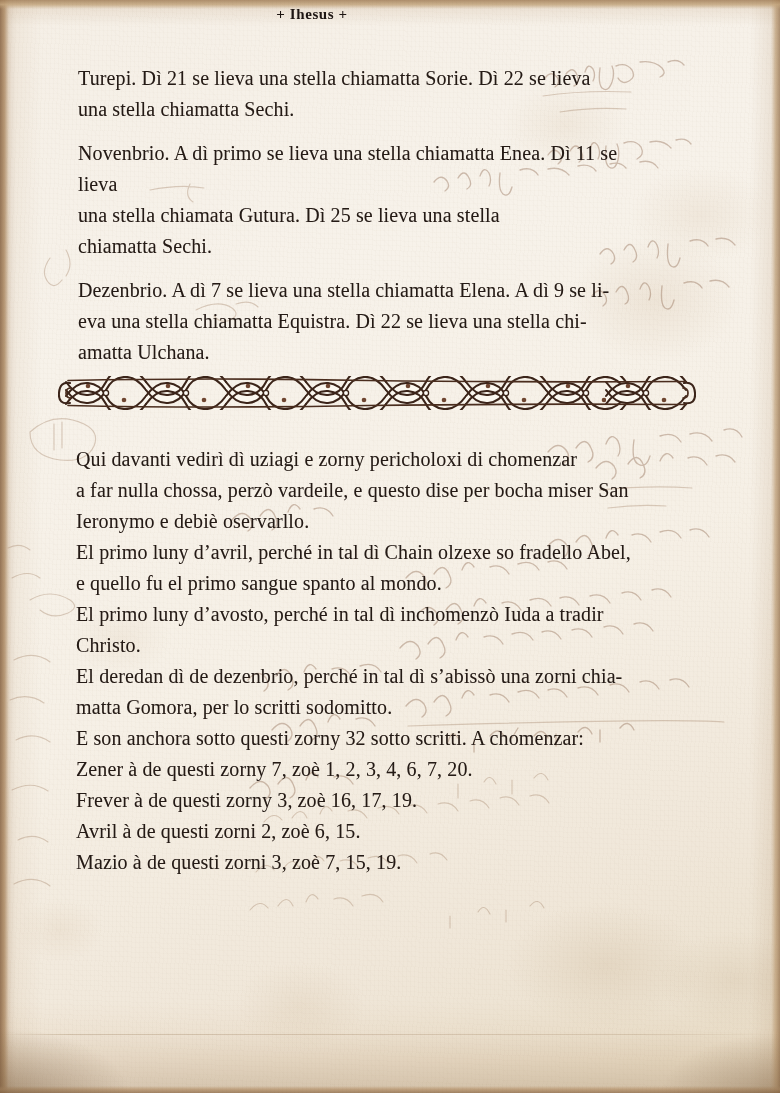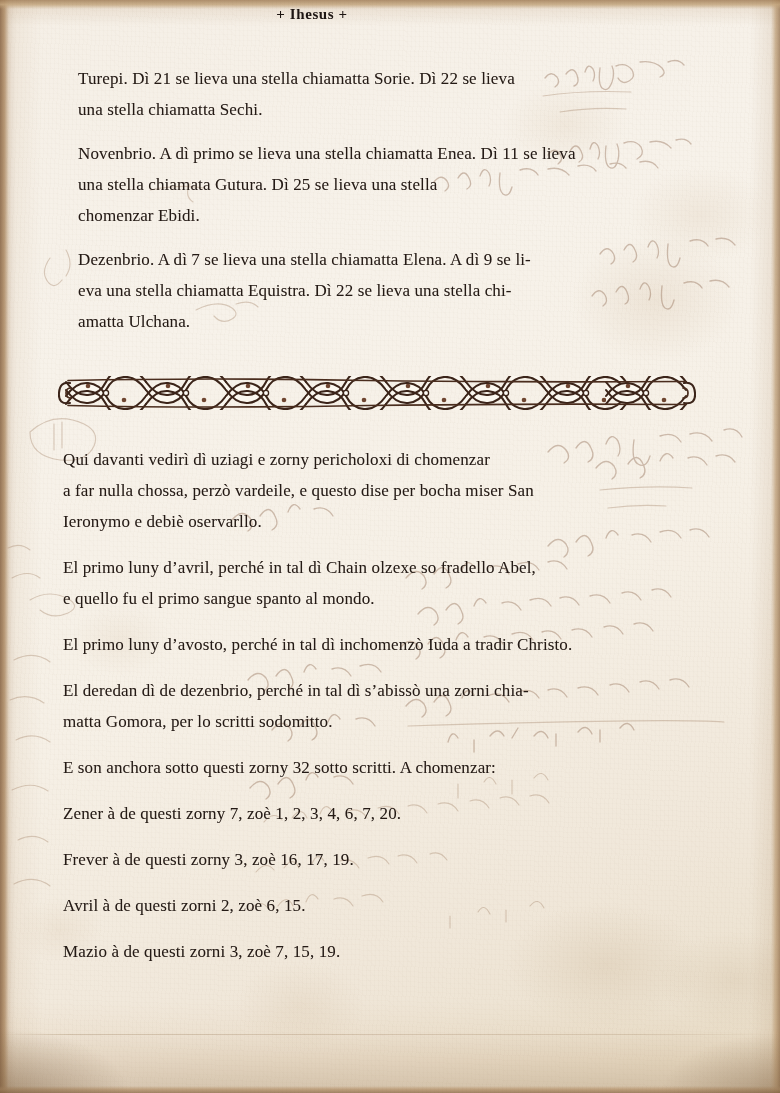--- a/index.html
+++ b/index.html
@@ -95,28 +95,28 @@
   
   #text-column {
     position: absolute;
     left: 78px;
     top: 63px;
     width: 560px;
     z-index: 5;
   }
   .para {
     color: #241a15;
-    font-size: 17px;
+    font-size: 20px;
     line-height: 31px;
     margin: 0;
     letter-spacing: .12px;
     text-shadow: 0 0 .6px rgba(36,26,21,.22);
   }
   .gap-lg { margin-top: 13px; }
-  .gap-md { margin-top: 15px; }
+  .gap-md { }
 
   
   #ornament {
     position: absolute;
     left: 58px;
     top: 376px;
     width: 638px;
     height: 34px;
     z-index: 5;
   }
@@ -186,21 +186,21 @@
   <div id="text-column">
 
     <p class="para">
       <span>Turepi. Dì 21 se lieva una stella chiamatta Sorie. Dì 22 se lieva</span><br>
       <span>una stella chiamatta Sechi.</span>
     </p>
 
     <p class="para gap-lg">
       <span>Novenbrio. A dì primo se lieva una stella chiamatta Enea. Dì 11 se lieva</span><br>
       <span>una stella chiamata Gutura. Dì 25 se lieva una stella</span><br>
-      <span>chomenzar Ebidi.</span>
+      <span>chiamatta Sechi.</span>
     </p>
 
     <p class="para gap-lg">
       <span>Dezenbrio. A dì 7 se lieva una stella chiamatta Elena. A dì 9 se li-</span><br>
       <span>eva una stella chiamatta Equistra. Dì 22 se lieva una stella chi-</span><br>
       <span>amatta Ulchana.</span>
     </p>
   </div>
 
   <div id="ornament">
@@ -234,21 +234,21 @@
       <path class="knot-line" d="M12 7 q-10 -2 -11 10 q-1 12 11 10"></path>
       <path class="knot-line-2" d="M13 12 q-5 0 -5 5 q0 5 5 5"></path>
       <path class="knot-line" d="M626 7 q10 -2 11 10 q1 12 -11 10"></path>
       <path class="knot-line-2" d="M625 12 q5 0 5 5 q0 5 -5 5"></path>
 
       <path class="knot-line-2" d="M10 4.5 q140 -3 300 0 q150 2 318 1"></path>
       <path class="knot-line-2" d="M10 29.5 q140 3 300 0 q150 -2 318 -1"></path>
     </svg>
   </div>
 
-  <div id="text-column-2" style="position:absolute; left:63px; top:444px; width:560px; z-index:5;">
+  <div id="text-column-2" style="position:absolute; left:76px; top:444px; width:560px; z-index:5;">
 
     <p class="para">
       <span>Qui davanti vedirì dì uziagi e zorny pericholoxi di chomenzar</span><br>
       <span>a far nulla chossa, perzò vardeile, e questo dise per bocha miser San</span><br>
       <span>Ieronymo e debiè oservarllo.</span>
     </p>
 
     <p class="para gap-md">
       <span>El primo luny d’avril, perché in tal dì Chain olzexe so fradello Abel,</span><br>
       <span>e quello fu el primo sangue spanto al mondo.</span>

